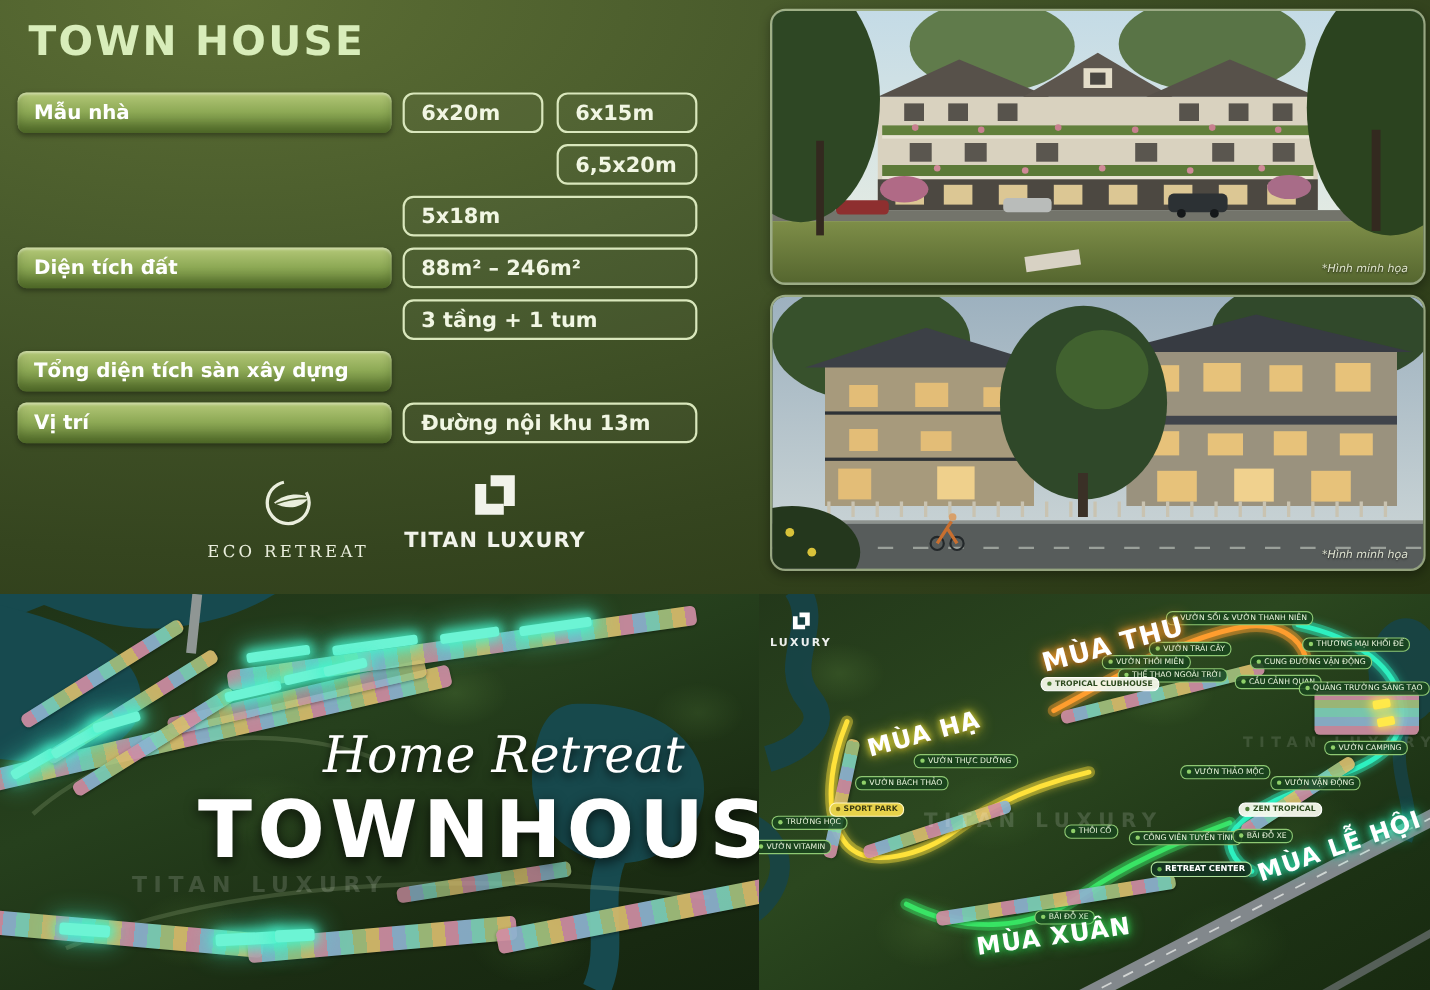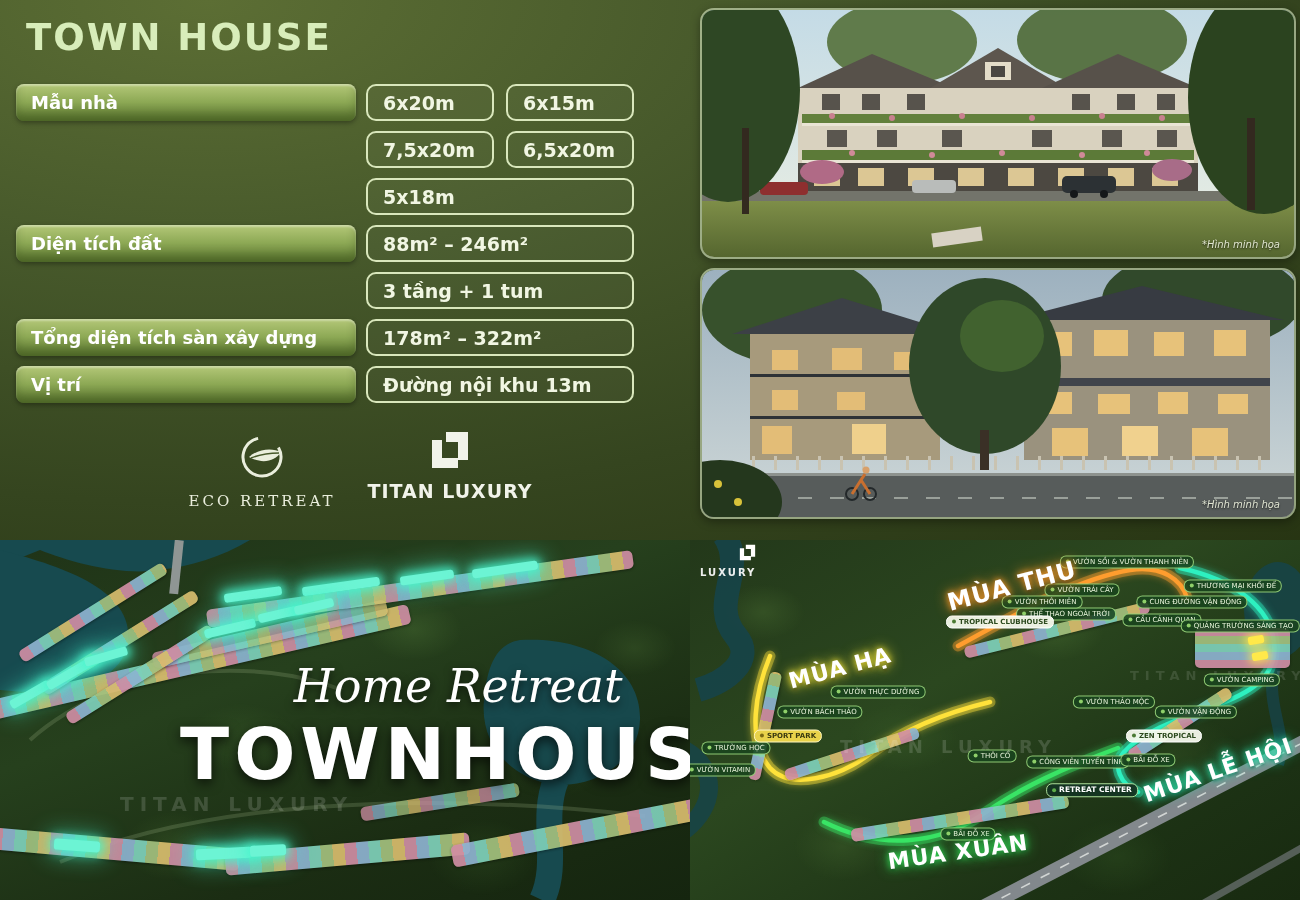--- a/index.html
+++ b/index.html
@@ -64,45 +64,43 @@
     font-size:7px;line-height:1;padding:2px 5px;border-radius:6px;
     background:rgba(25,68,30,.88);border:1px solid rgba(155,215,125,.9);color:#eaf5dc;}
   .poi::before{content:"";display:inline-block;width:4px;height:4px;border-radius:50%;
     background:#8fd06a;margin-right:3px;vertical-align:middle;}
   .poi.light{background:rgba(246,250,238,.94);color:#2c4a1e;font-weight:bold;border-color:#fff;}
   .poi.light::before{background:#4a7a34;}
   .poi.yellow{background:#e8d24a;color:#3a3a10;font-weight:bold;border-color:#fff6c0;}
   .poi.yellow::before{background:#7a6a14;}
   .poi.dark{background:#143421;color:#fff;font-weight:bold;font-size:7.5px;border-color:#aee09a;}
   .poi.dark::before{background:#5fae4a;}
-  .luxury-brand{position:absolute;left:10px;top:4px;color:rgba(255,255,255,.92);text-align:right;}
+  .luxury-brand{position:absolute;left:10px;top:16px;color:rgba(255,255,255,.92);text-align:center;}
   .luxury-brand .lux-text{font-size:10px;font-weight:bold;letter-spacing:2px;margin-top:2px;}
 </style>
 </head>
 <body>
 
 <div class="stage">
 
   <div class="top-panel">
     <div class="page-title">TOWN HOUSE</div>
 
     <div class="row-label" style="top:84px;">Mẫu nhà</div>
     <div class="row-label" style="top:225px;">Diện tích đất</div>
     <div class="row-label" style="top:319px;">Tổng diện tích sàn xây dựng</div>
     <div class="row-label" style="top:366px;">Vị trí</div>
 
     <div class="val-box" style="left:366px;top:84px;width:128px;">6x20m</div>
     <div class="val-box" style="left:506px;top:84px;width:128px;">6x15m</div>
-    <div class="val-box" style="left:366px;top:131px;width:128px;">7,5x20m</div>
     <div class="val-box" style="left:506px;top:131px;width:128px;">6,5x20m</div>
     <div class="val-box" style="left:366px;top:178px;width:268px;">5x18m</div>
 
     <div class="val-box" style="left:366px;top:225px;width:268px;">88m² – 246m²</div>
     <div class="val-box" style="left:366px;top:272px;width:268px;">3 tầng + 1 tum</div>
-    <div class="val-box" style="left:366px;top:319px;width:268px;">178m² – 322m²</div>
     <div class="val-box" style="left:366px;top:366px;width:268px;">Đường nội khu 13m</div>
 
     <div class="eco-logo">
       <svg width="54" height="54" viewBox="0 0 54 54">
         <circle cx="27" cy="27" r="19" fill="none" stroke="#eaeedd" stroke-width="3" stroke-dasharray="95 25" transform="rotate(-30 27 27)"></circle>
         <path d="M14,27 C24,18 38,18 46,22 C40,32 26,34 14,27 Z" fill="#eaeedd"></path>
         <path d="M16,28 C26,24 36,23 44,23" stroke="#47592b" stroke-width="1.6" fill="none"></path>
       </svg>
       <div class="eco-text">ECO RETREAT</div>
     </div>

